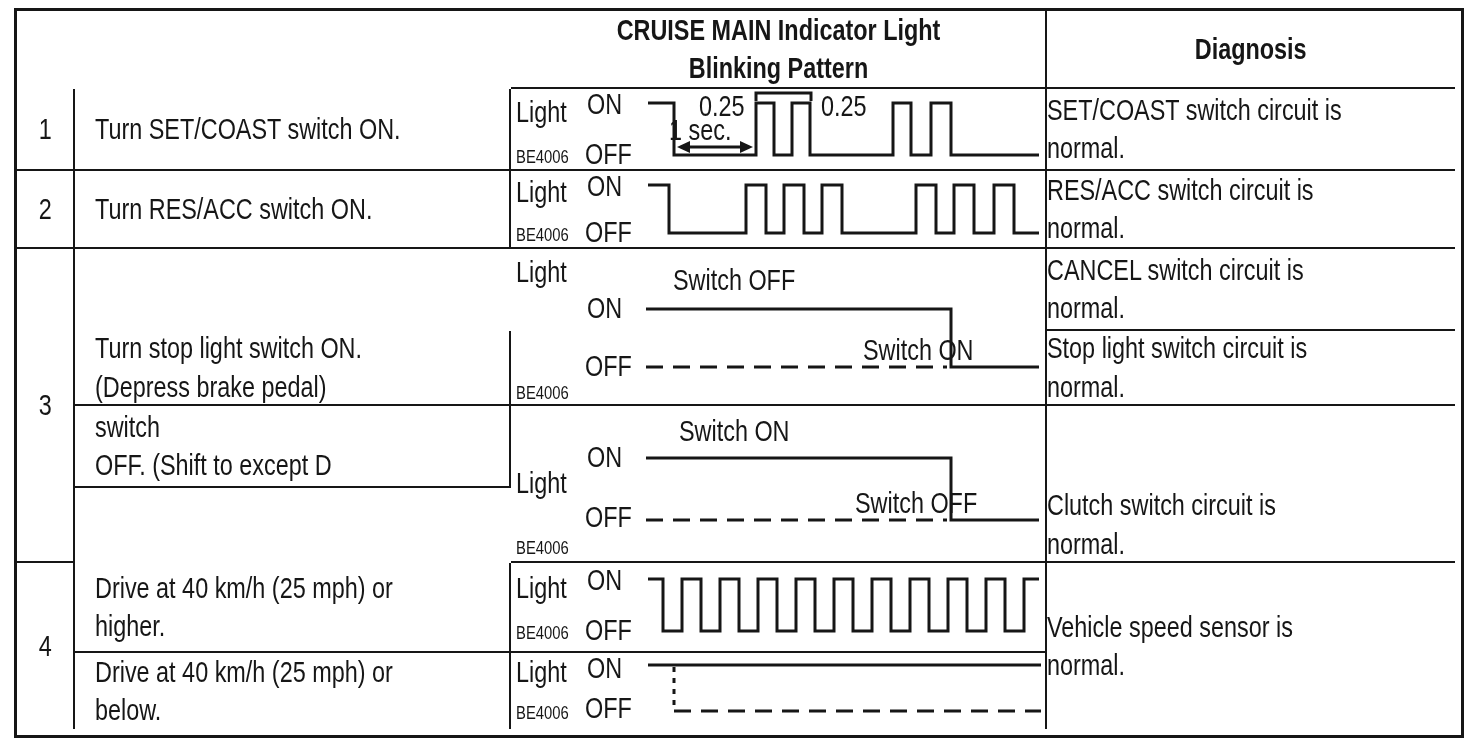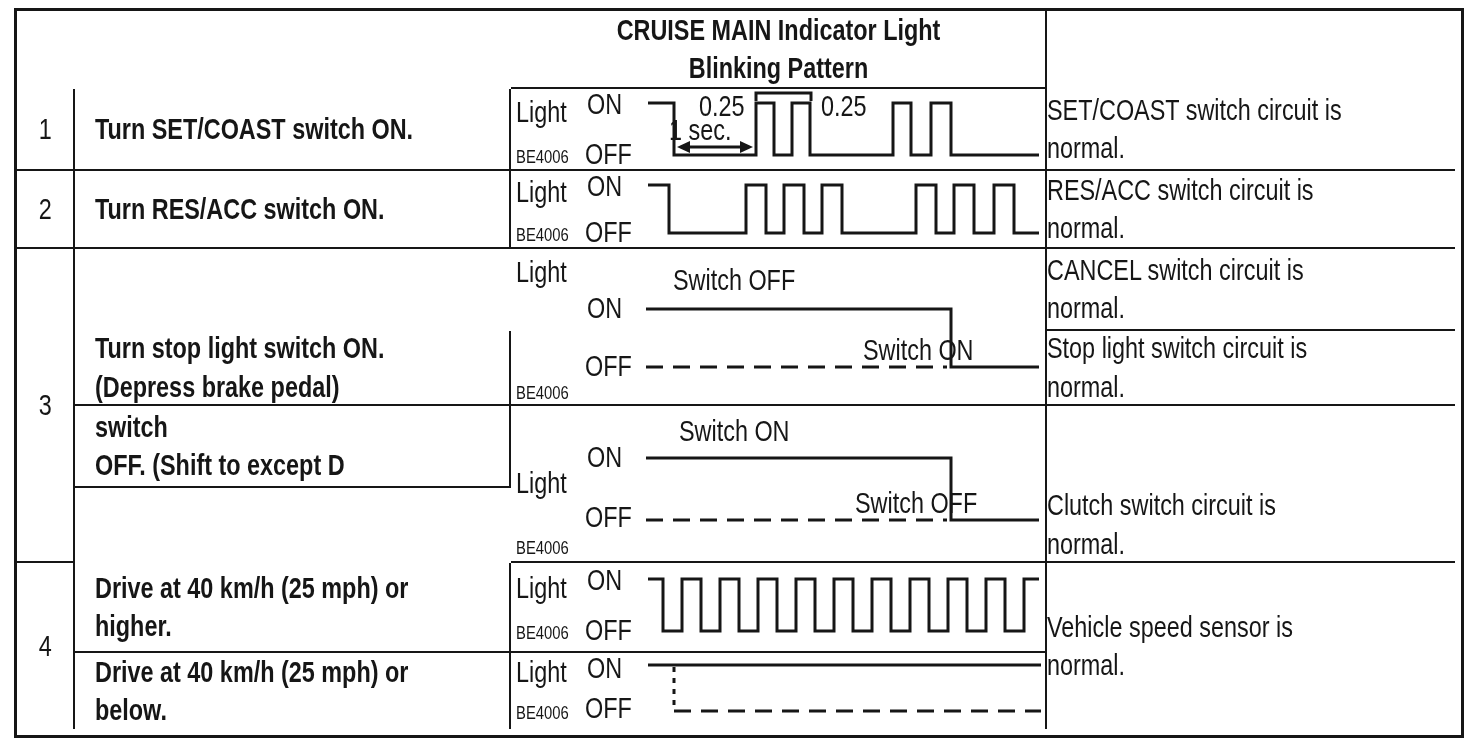--- a/index.html
+++ b/index.html
@@ -10,39 +10,42 @@
   .tbl{
     position:absolute;left:14px;top:8px;width:1444px;height:724px;
     border:3px solid #161616;background:#fff;display:grid;
     grid-template-columns:58px 436px 536px 408px;
     grid-template-rows:78px 82px 78px 82px 75px 82px 75px 90px 76px;
   }
   .c{position:relative;overflow:hidden;box-sizing:border-box;background:#fff;}
   .br{border-right:2px solid #161616;}
   .bb{border-bottom:2px solid #161616;}
   .ctr{display:flex;align-items:center;justify-content:center;}
-  .op{display:flex;align-items:center;padding-left:20px;padding-right:4px;font-weight:bold;}
+  .op{display:flex;align-items:center;padding-left:20px;padding-right:4px;}
   .dg{display:flex;align-items:center;padding-right:2px;}
   .t{display:block;font-size:30px;line-height:1.28;white-space:pre-line;
      transform:scaleX(0.78);transform-origin:0 50%;}
   .tc{transform-origin:50% 50%;text-align:center;}
   .b{font-weight:700;}
   .wl{position:absolute;font-size:30px;line-height:1;white-space:nowrap;
       transform:scaleX(0.78);transform-origin:0 0;}
   .code{font-size:19px;}
   svg.wf{position:absolute;left:0;top:0;width:100%;height:100%;display:block;}
 </style>
 </head>
 <body>
 
 <div class="tbl">
 
   <div class="c br bb ctr" style="grid-row:1;grid-column:3">
     <span class="t tc b">CRUISE MAIN Indicator Light
 Blinking Pattern</span>
+  </div>
+  <div class="c bb ctr" style="grid-row:1;grid-column:4">
+    <span class="t tc b">Diagnosis</span>
   </div>
 
   <div class="c br bb ctr" style="grid-row:2;grid-column:1">
     <span class="t tc">1</span>
   </div>
   <div class="c br bb op" style="grid-row:2;grid-column:2">
     <span class="t">Turn SET/COAST switch ON.</span>
   </div>
   <div class="c br bb" style="grid-row:2;grid-column:3">
     <span class="wl" style="left:5px;top:8px">Light</span>

